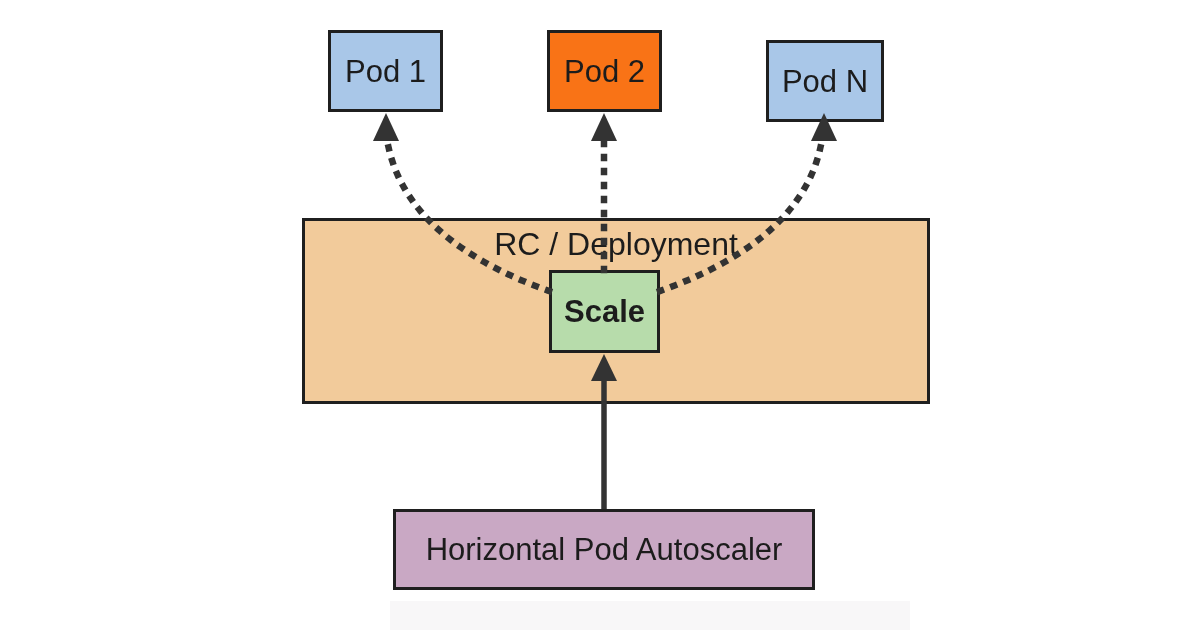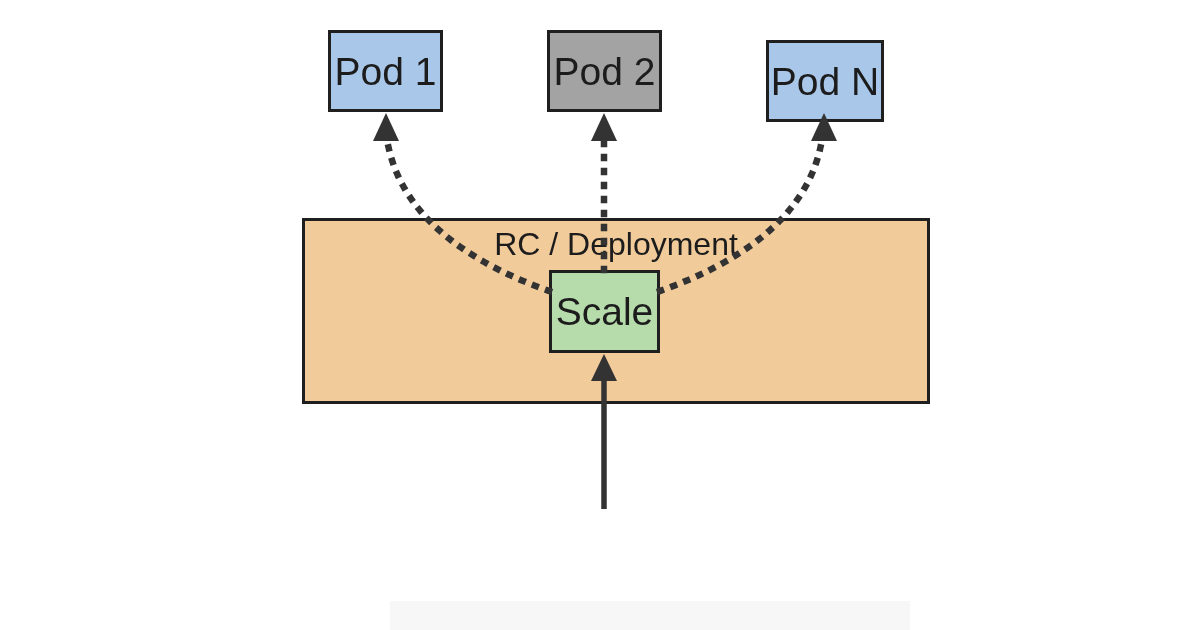--- a/index.html
+++ b/index.html
@@ -15,21 +15,21 @@
   .node {
     position: absolute;
     box-sizing: border-box;
     border: 3px solid #1f1f1f;
     display: flex;
     align-items: center;
     justify-content: center;
     z-index: 2;
   }
   .node-label {
-    font-size: 39px;
+    font-size: 31px;
     line-height: 1;
     white-space: nowrap;
   }
   
   .pod1 { left: 328px; top: 30px;  width: 115px; height: 82px; }
   .pod2 { left: 547px; top: 30px;  width: 115px; height: 82px; }
   .podN { left: 766px; top: 30px;  width: 118px; height: 82px; }
   
   .rc {
     left: 302px; top: 218px; width: 628px; height: 186px;
@@ -61,36 +61,39 @@
 <body>
 
 <div class="canvas">
 
   <div class="bottom-strip"></div>
 
   <div class="node rc" style="background-color: rgb(242, 203, 155);">
     <span class="node-label">RC / Deployment</span>
   </div>
 
-  <div class="node scale" style="background-color: rgb(183, 220, 171);">
+  <div class="node scale" style="background-color: rgb(183, 220, 171); font-weight: bold;">
     <span class="node-label">Scale</span>
   </div>
 
   <div class="node pod1" style="background-color: rgb(169, 199, 232);">
     <span class="node-label">Pod 1</span>
   </div>
 
-  <div class="node pod2" style="background-color: #a3a3a3;">
+  <div class="node pod2" style="background-color: #f97316;">
     <span class="node-label">Pod 2</span>
   </div>
 
   <div class="node podN" style="background-color: rgb(169, 199, 232); margin-top: 10px;">
     <span class="node-label">Pod N</span>
   </div>
 
+  <div class="node hpa" style="background-color: rgb(201, 168, 196);">
+    <span class="node-label">Horizontal Pod Autoscaler</span>
+  </div>
 
   <svg class="edges" viewBox="0 0 1200 630" xmlns="http://www.w3.org/2000/svg">
 
     <path d="M 549 291 Q 398 237 386 132" fill="none" stroke-width="6.5" stroke-linecap="square" stroke-dasharray="1 13" stroke="#333333"></path>
     <polygon points="386,113 373,141 399,141" fill="#333333"></polygon>
 
     <path d="M 604 270 L 604 140" fill="none" stroke-width="6.5" stroke-linecap="square" stroke-dasharray="1 13" stroke="#333333"></path>
     <polygon points="604,113 591,141 617,141" fill="#333333"></polygon>
 
     <path d="M 660 291 Q 811 237 823 132" fill="none" stroke-width="6.5" stroke-linecap="square" stroke-dasharray="1 13" stroke="#333333"></path>

